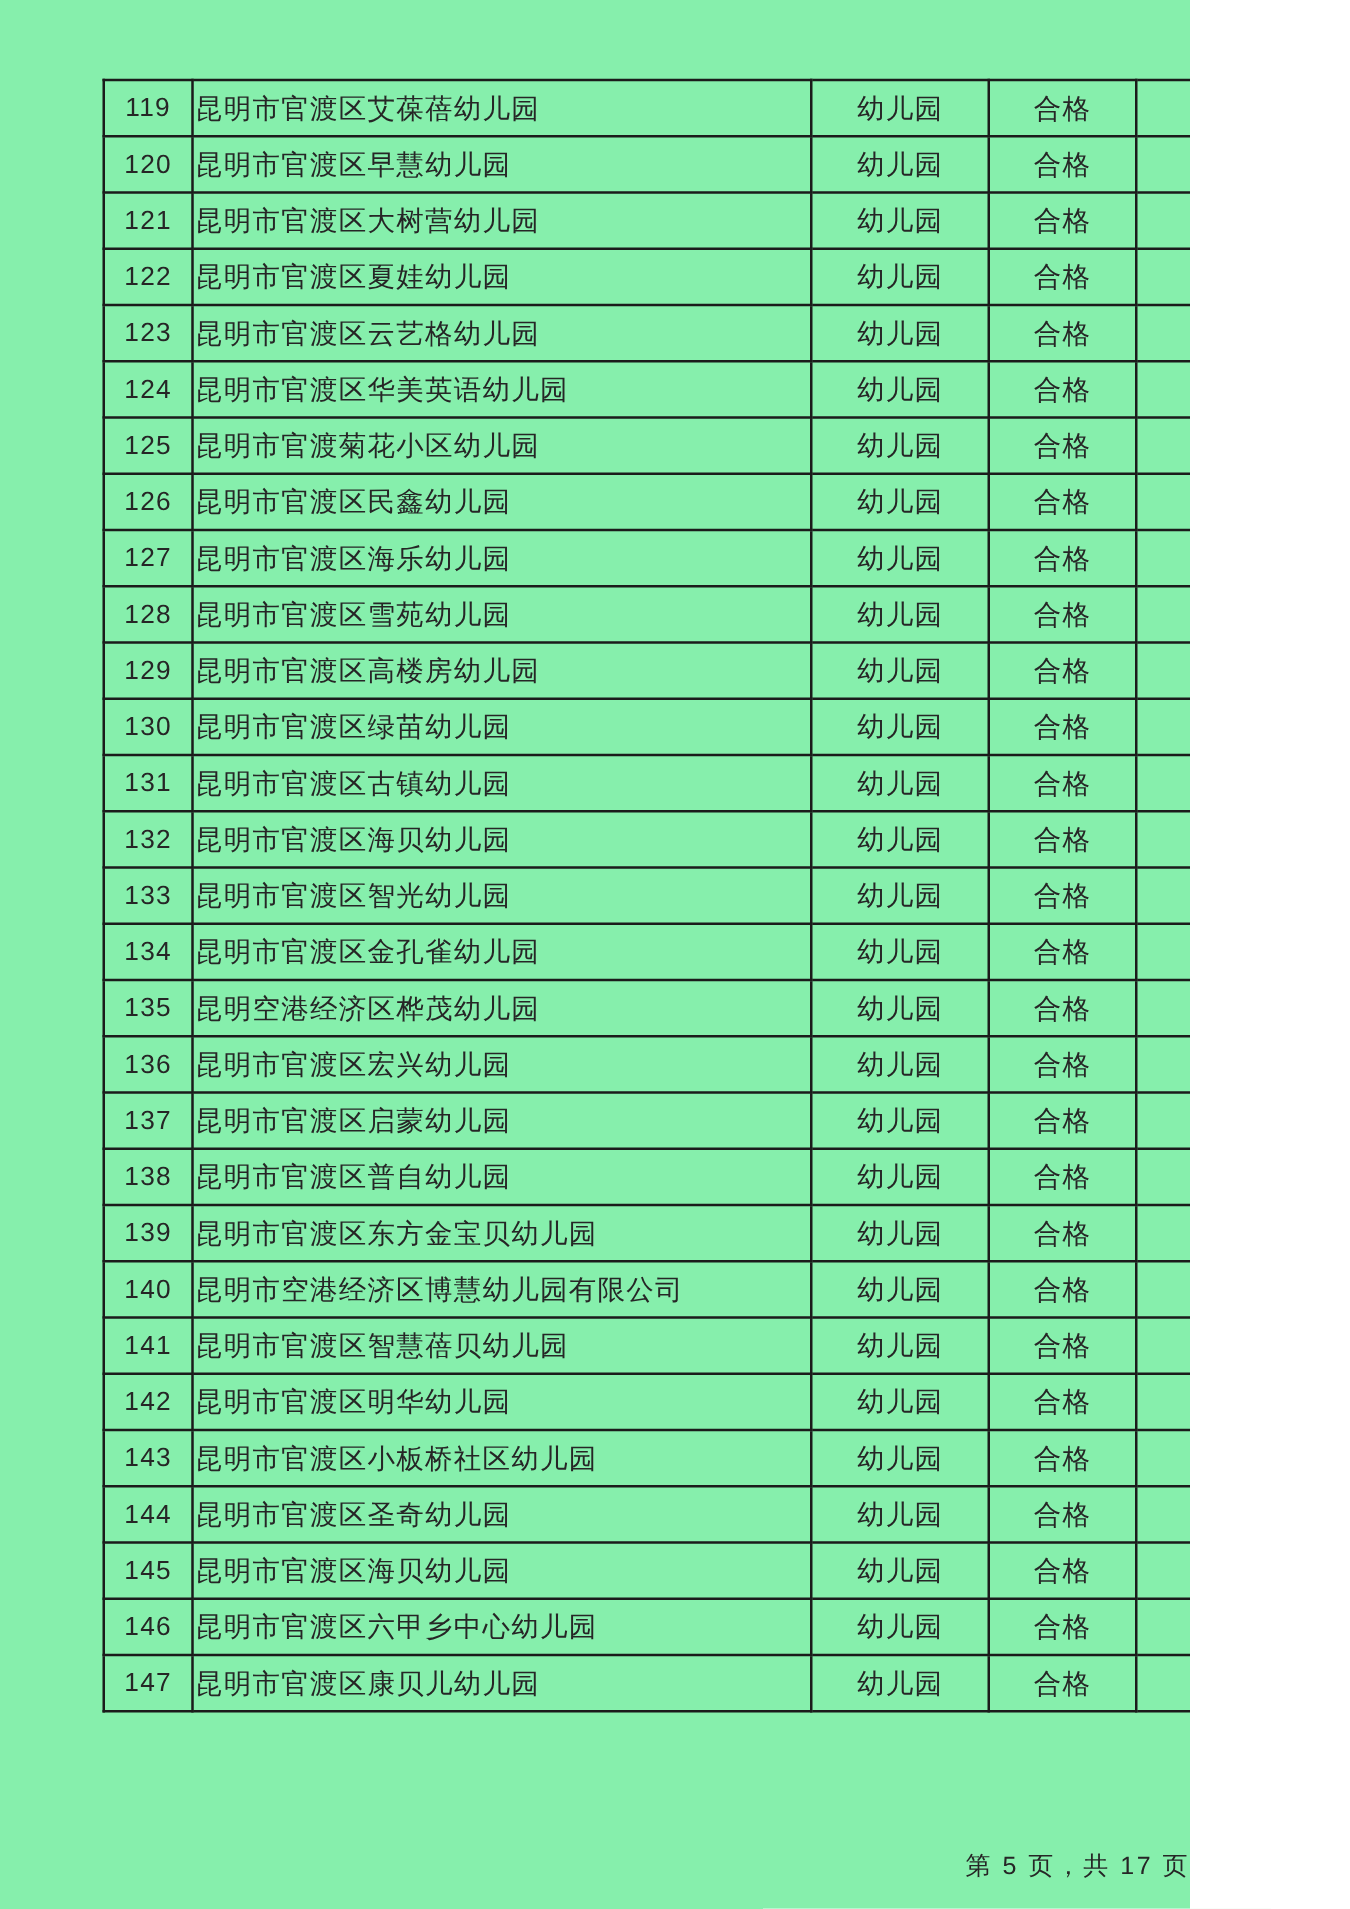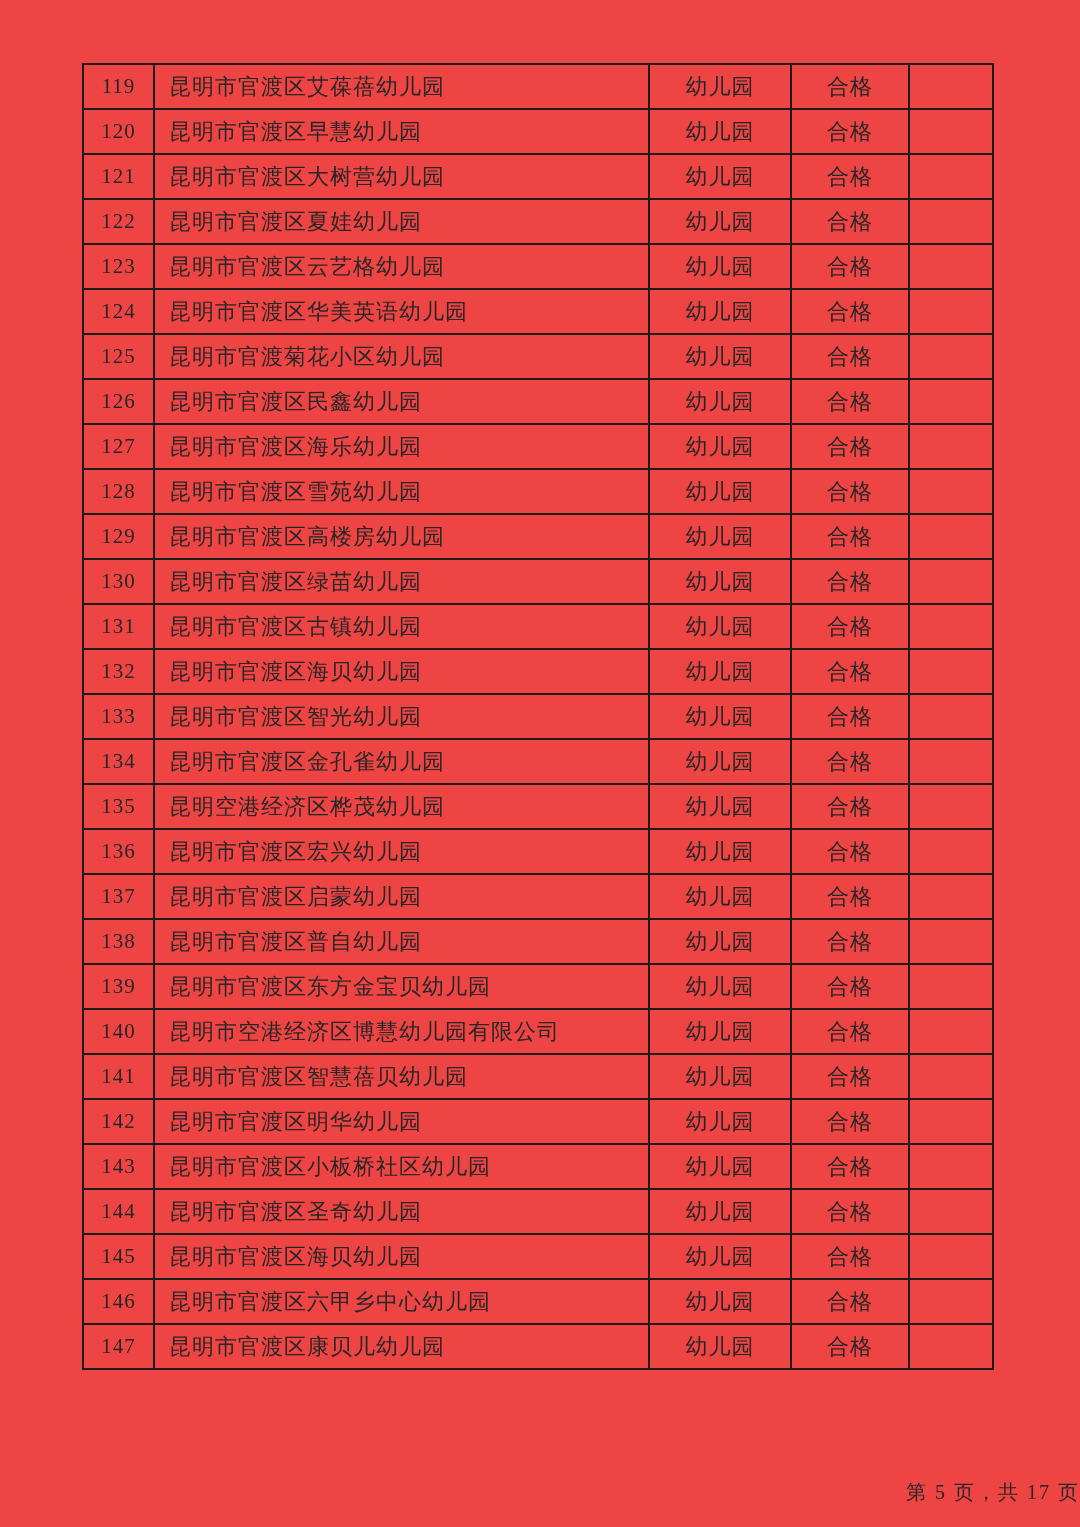--- a/index.html
+++ b/index.html
@@ -2,24 +2,24 @@
 <html><head>
 <meta charset="utf-8">
 <style>
   html, body {
     margin: 0;
     padding: 0;
     background: #ffffff;
   }
   .page {
     position: relative;
-    width: 1080px;
+    width: 952px;
     height: 1527px;
-    background: #ef4444;
-    font-family: Liberation Serif, serif;
+    background: #86efac;
+    font-family: Liberation Sans, sans-serif;
     color: #262626;
     overflow: hidden;
   }
   table.doc-table {
     position: absolute;
     left: 82px;
     top: 63px;
     width: 910px;
     border-collapse: collapse;
     table-layout: fixed;
@@ -34,21 +34,21 @@
     white-space: nowrap;
     overflow: hidden;
     padding: 0;
   }
   table.doc-table td.cell-num {
     font-size: 21px;
     letter-spacing: 1px;
   }
   table.doc-table td.cell-name {
     text-align: left;
-    padding-left: 14px;
+    padding-left: 1px;
     letter-spacing: 1px;
   }
   table.doc-table td.cell-type,
   table.doc-table td.cell-status {
     letter-spacing: 1px;
   }
   .footer {
     position: absolute;
     left: 0;
     top: 1479px;

